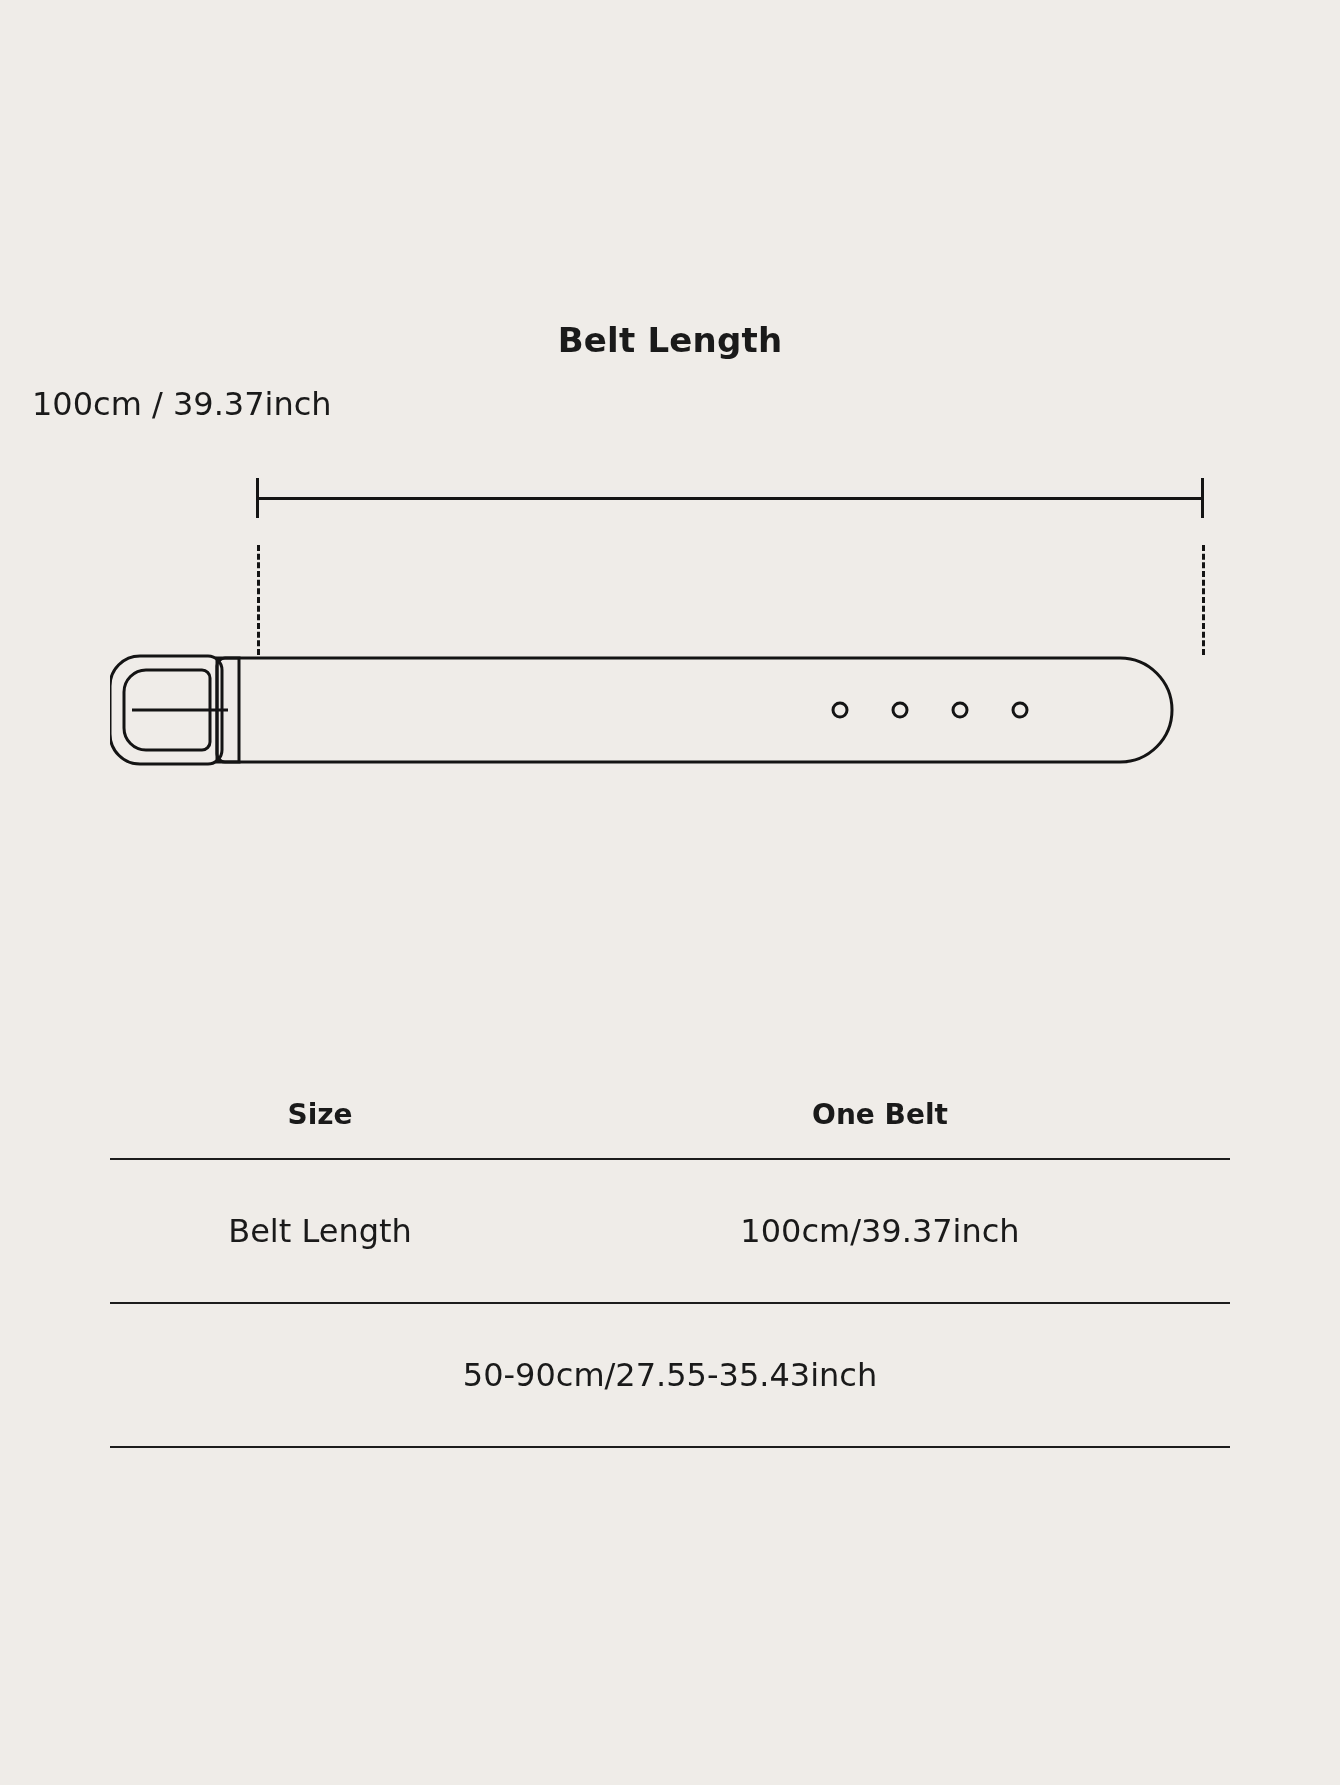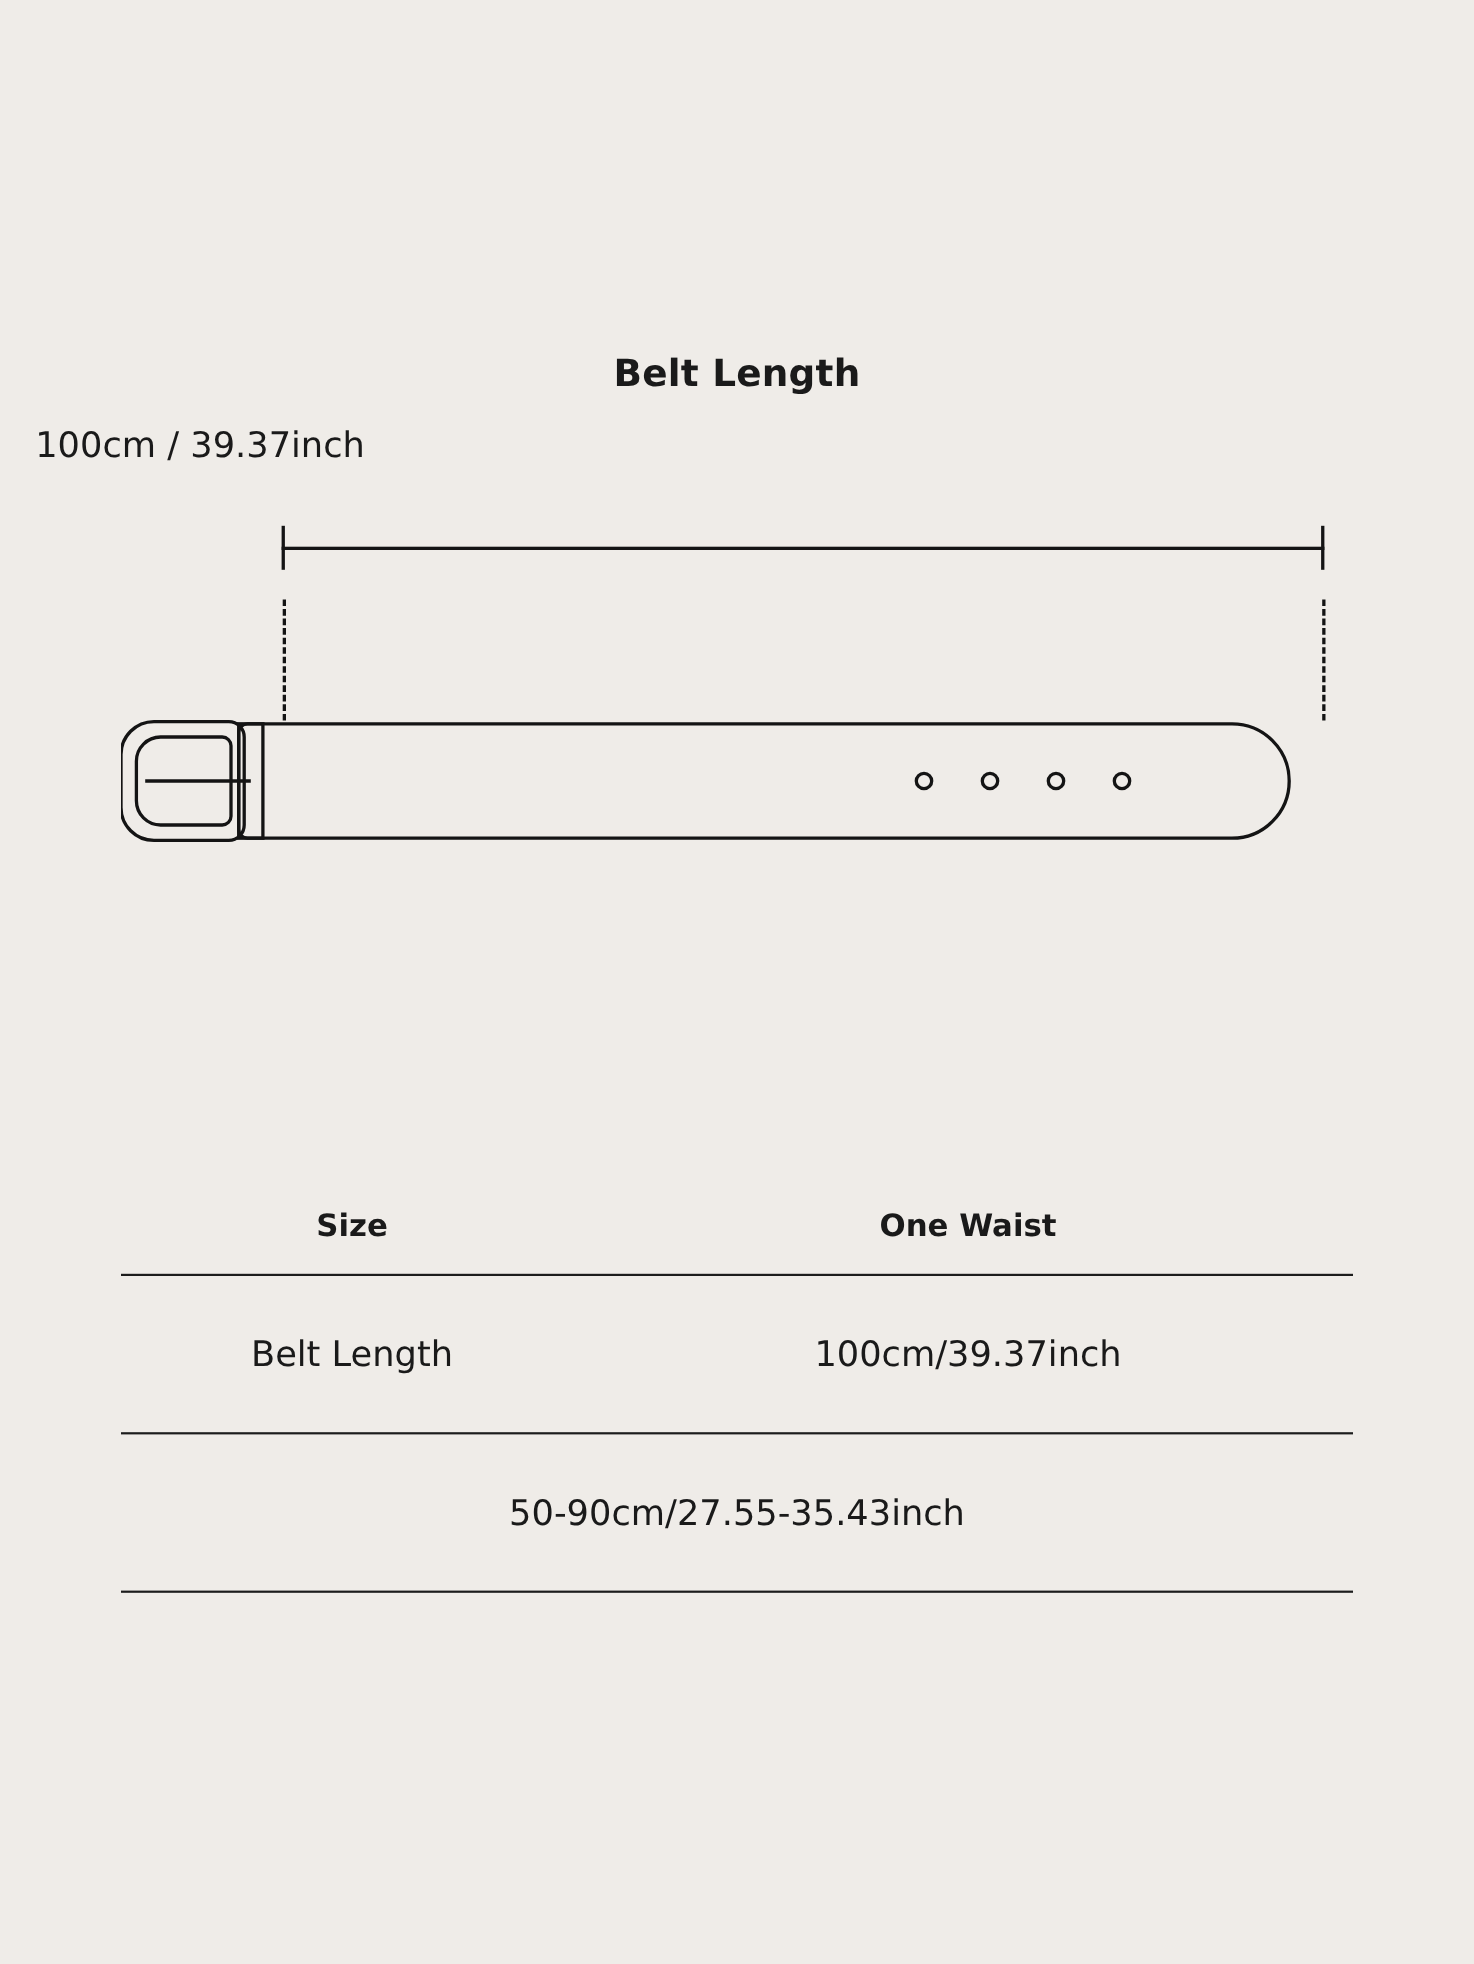--- a/index.html
+++ b/index.html
@@ -175,21 +175,21 @@
         <circle cx="850" cy="60" r="7" stroke="#141414" stroke-width="3" fill="none"></circle>
         <circle cx="910" cy="60" r="7" stroke="#141414" stroke-width="3" fill="none"></circle>
       </g>
     </svg>
   </div>
 
   <div class="table">
 
     <div class="table-head">
       <div class="cell-label">Size</div>
-      <div class="cell-value">One Waist</div>
+      <div class="cell-value">One Belt</div>
     </div>
 
     <div class="rule"></div>
 
     <div class="table-row">
       <div class="cell-label">Belt Length</div>
       <div class="cell-value">
         <span class="value-parts">
           <span>100cm</span>
           <span class="slash">/</span>

